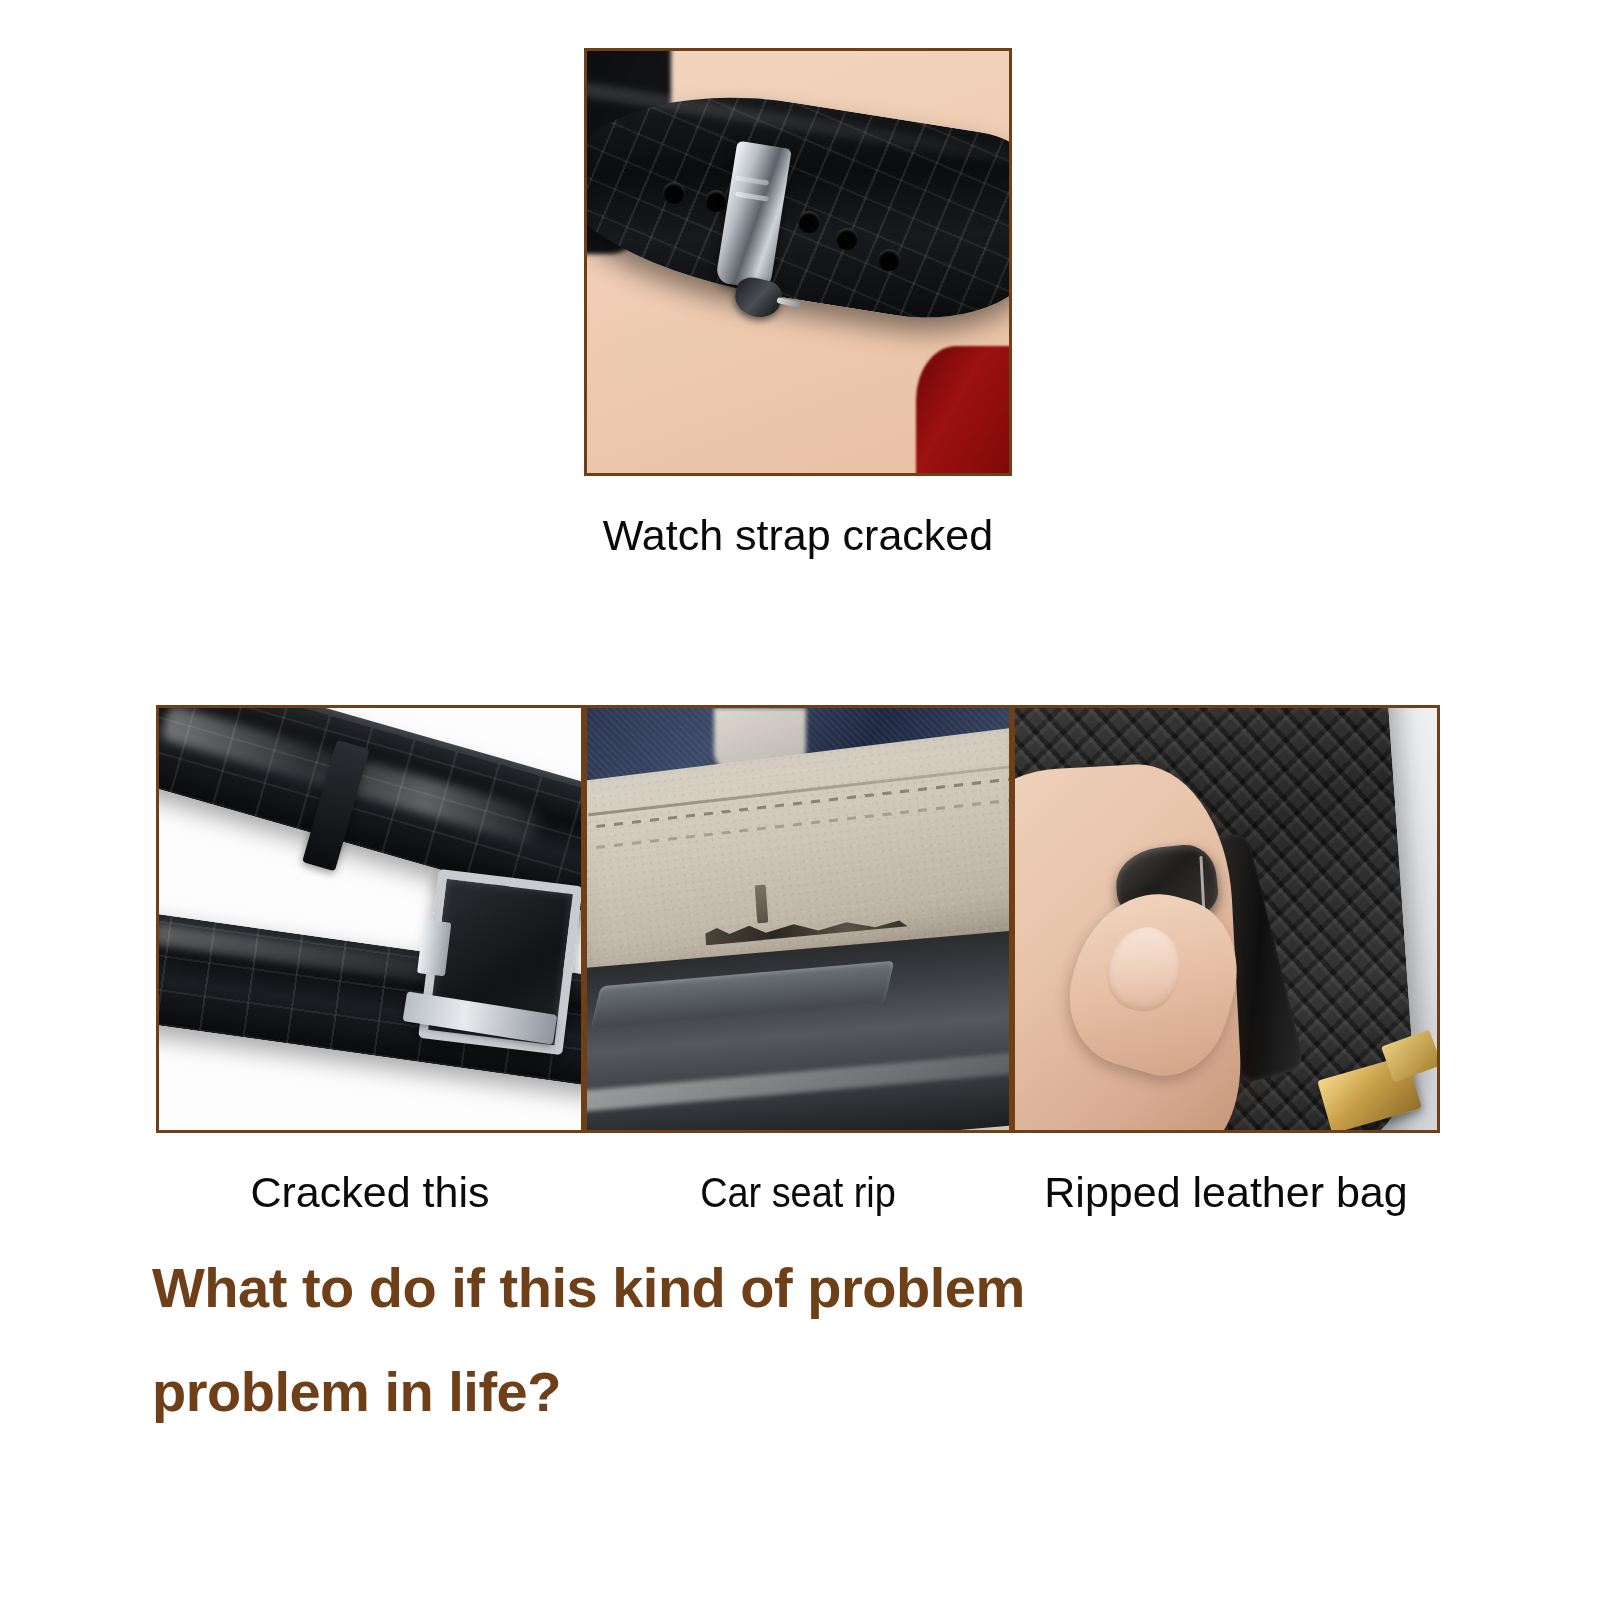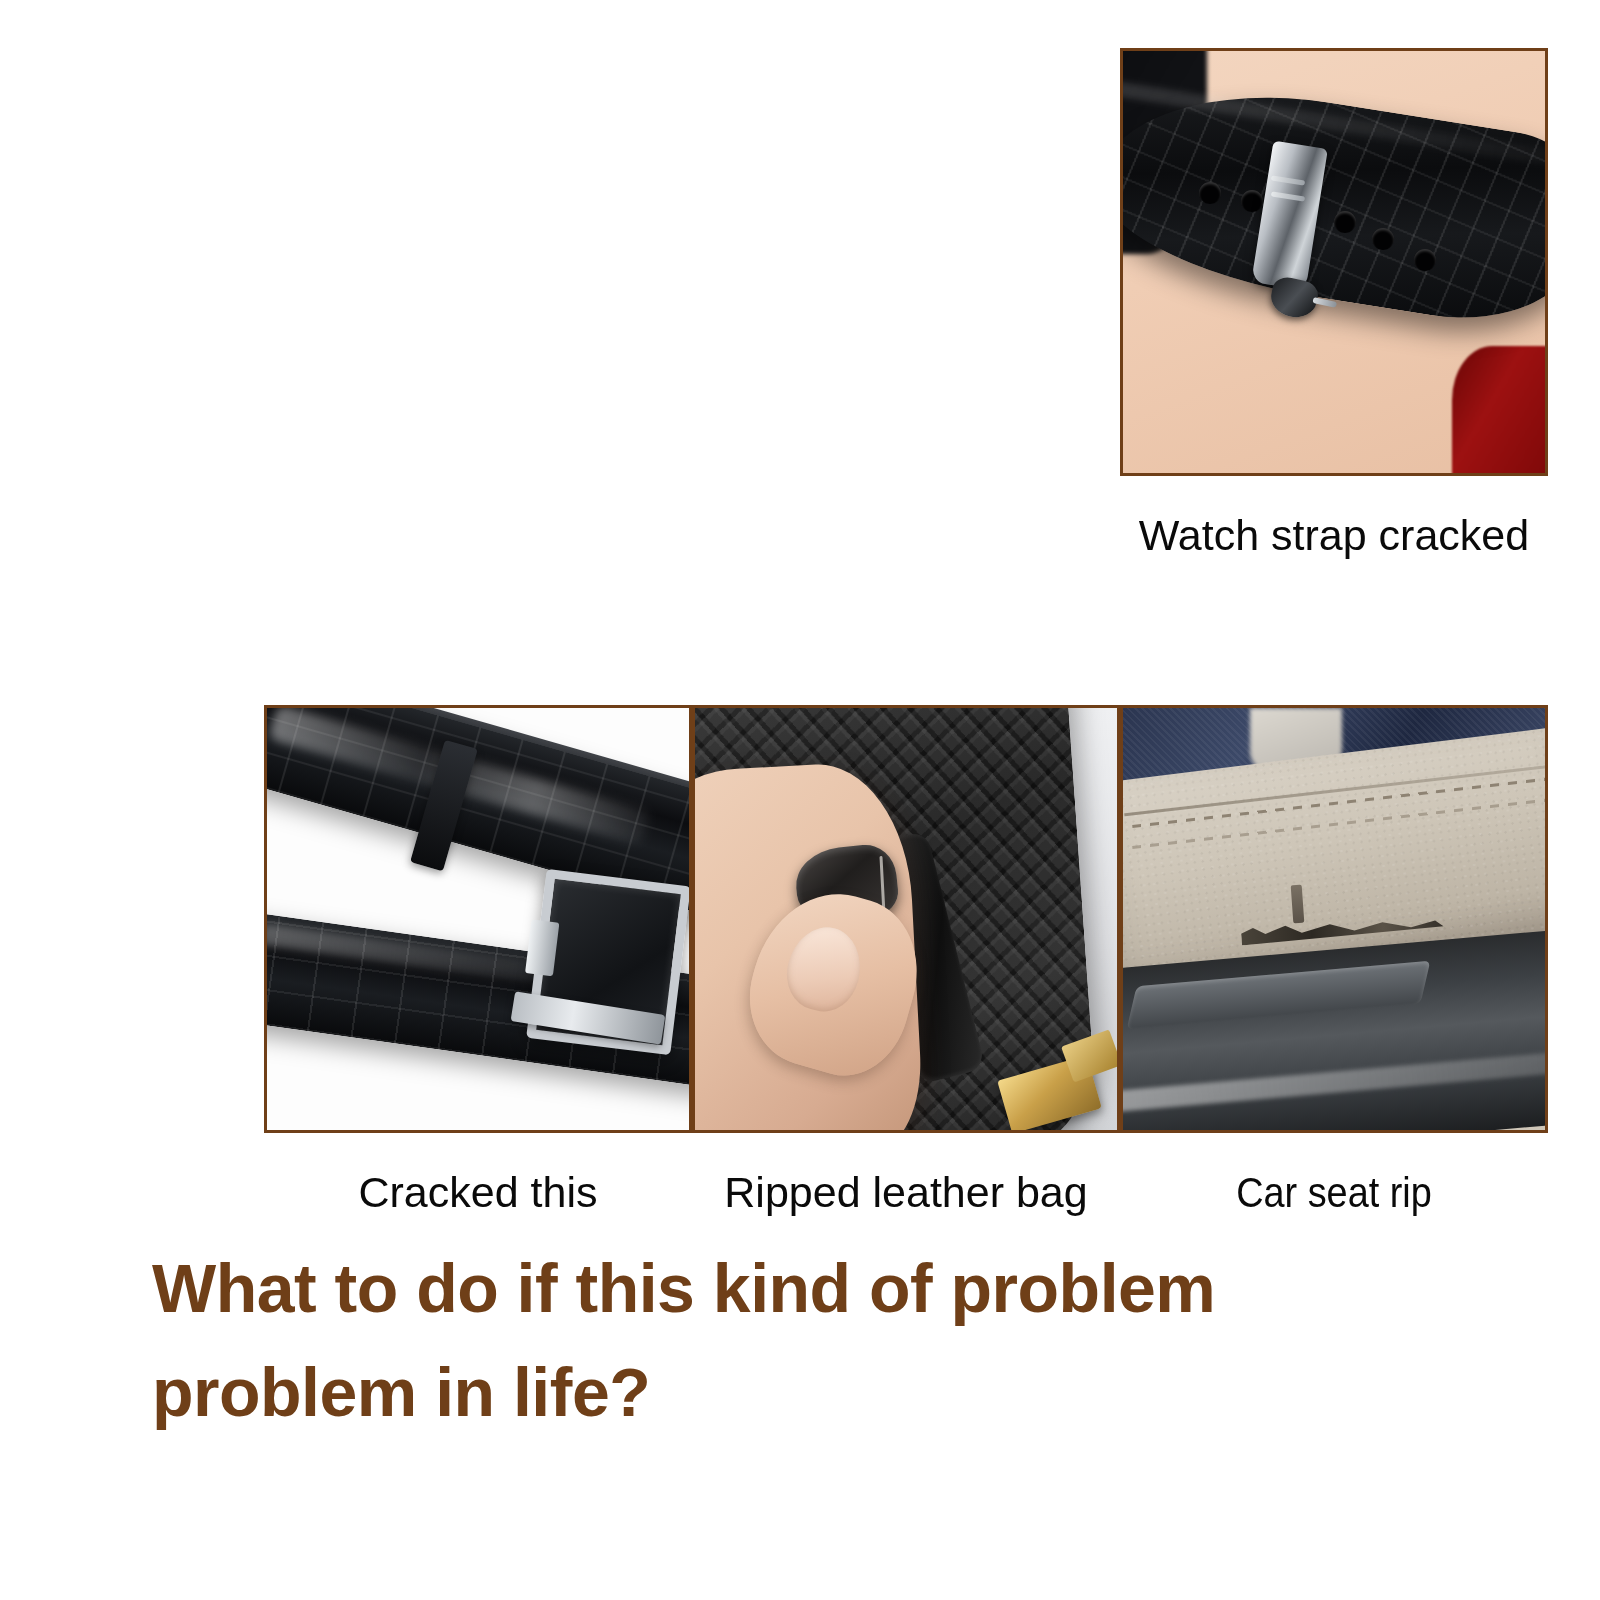--- a/index.html
+++ b/index.html
@@ -24,23 +24,22 @@
 
   
   .grid {
     position: absolute;
     left: 84px;
     top: 48px;
     width: 1428px;
   }
   .row {
     display: flex;
-    justify-content: flex-end;
+    justify-content: center;
     width: 1428px;
-    margin-left: 36px;
   }
   .row.row-2 { margin-top: 145px; }
 
   .card {
     width: 428px;
   }
 
   .frame {
     width: 422px;
     height: 422px;
@@ -71,21 +70,21 @@
 
   
   .headline {
     position: absolute;
     left: 152px;
     top: 1236px;
     width: 1330px;
     color: #6f3f18;
     font-family: "Liberation Sans", sans-serif;
     font-weight: bold;
-    font-size: 68px;
+    font-size: 56px;
     line-height: 104px;
     letter-spacing: -0.5px;
   }
   .headline .hl-line { display: block; white-space: nowrap; }
 
   
   .p-watch {
     background:
       
       radial-gradient(circle at 103% 104%, #8d0c0c 0 16%, rgba(141,12,12,0) 17%),
@@ -634,38 +633,20 @@
           <div class="photo p-belt">
             <div class="edge"></div>
             <div class="strip upper"></div>
             <div class="loop"></div>
             <div class="strip lower"></div>
             <div class="buckle"></div>
             <div class="buckle-pin"></div>
           </div>
         </div>
         <div class="caption">Cracked this</div>
-      </div>
-
-      <div class="card">
-        <div class="frame">
-          <div class="photo p-wbag">
-            <div class="wall"></div>
-            <div class="bag"></div>
-            <div class="bag-edge"></div>
-            <div class="gold"></div>
-            <div class="gold2"></div>
-            <div class="hand"></div>
-            <div class="strap-tab"></div>
-            <div class="tab-slit"></div>
-            <div class="thumb"></div>
-            <div class="thumbnail"></div>
-          </div>
-        </div>
-        <div class="caption">Ripped leather bag</div>
       </div>
 
       <div class="card">
         <div class="frame">
           <div class="photo p-car">
             <div class="denim"></div>
             <div class="denim-light"></div>
             <div class="seat">
               <div class="seat-tex"></div>
             </div>
@@ -675,20 +656,38 @@
             <div class="rip"></div>
             <div class="rip-flap"></div>
             <div class="trim"></div>
             <div class="trim-groove"></div>
             <div class="trim-hl"></div>
           </div>
         </div>
         <div class="caption narrow">Car seat rip</div>
       </div>
 
+      <div class="card">
+        <div class="frame">
+          <div class="photo p-wbag">
+            <div class="wall"></div>
+            <div class="bag"></div>
+            <div class="bag-edge"></div>
+            <div class="gold"></div>
+            <div class="gold2"></div>
+            <div class="hand"></div>
+            <div class="strap-tab"></div>
+            <div class="tab-slit"></div>
+            <div class="thumb"></div>
+            <div class="thumbnail"></div>
+          </div>
+        </div>
+        <div class="caption">Ripped leather bag</div>
+      </div>
+
     </div>
   </div>
 
   <div class="headline">
     <span class="hl-line">What to do if this kind of problem</span>
     <span class="hl-line">problem in life?</span>
   </div>
 
 </div>
 

